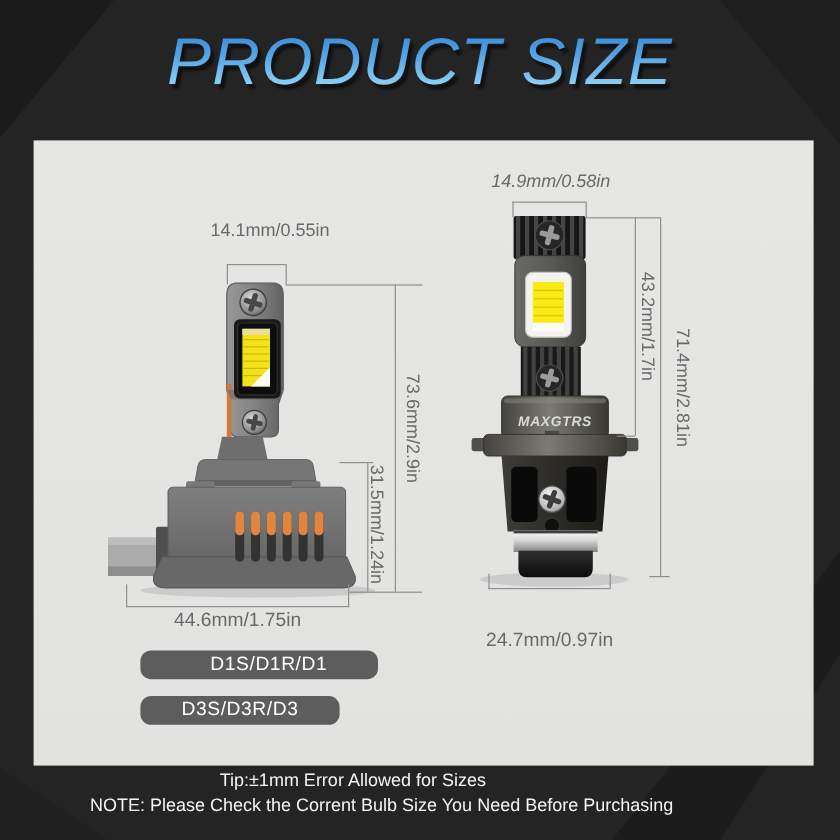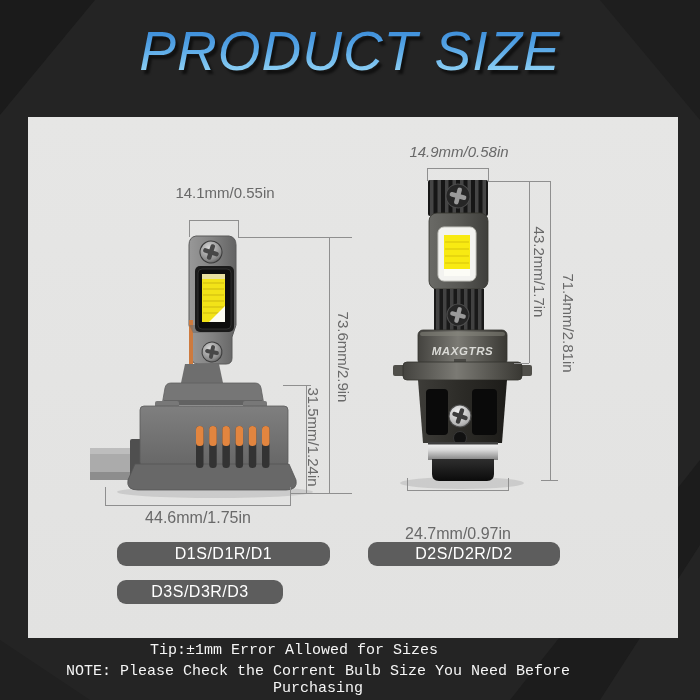--- a/index.html
+++ b/index.html
@@ -41,21 +41,21 @@
   .dim-v{transform:rotate(90deg);}
 
   
   .badge{
     position:absolute;height:24px;border-radius:9px;background:#5d5d5d;
     color:#ffffff;font-size:16px;letter-spacing:0.5px;
     display:flex;align-items:center;justify-content:center;
   }
 
   
-  .footline{position:absolute;left:0;width:588px;text-align:center;color:#f5f5f5;font-size:15px;font-family:Liberation Mono, monospace;}
+  .footline{position:absolute;left:0;width:588px;text-align:center;color:#f5f5f5;font-size:15px;}
   #foot-tip{top:642px;}
   #foot-note{top:663px;margin-left:24px;}
 
   svg{position:absolute;overflow:visible;}
 </style>
 </head>
 <body>
 
 <div id="stage">
 
@@ -311,20 +311,19 @@
 
   <div class="vline" style="left:550px;top:181px;height:300px;"></div>
   <div class="hline" style="left:541px;top:480px;width:17px;"></div>
   <div class="dim dim-v" style="left:503px;top:315px;width:130px;">71.4mm/2.81in</div>
 
   <div class="vline" style="left:407px;top:478px;height:13px;"></div>
   <div class="vline" style="left:508px;top:478px;height:13px;"></div>
   <div class="hline" style="left:407px;top:490px;width:101px;"></div>
   <div class="dim" style="left:402px;top:502px;width:112px;font-size:16px;margin-top:24px;">24.7mm/0.97in</div>
 
-  <div class="badge" style="left:117px;top:542px;width:213px;">D1S/D1R/D1</div>
+  <div class="badge" style="left:117px;top:542px;width:182px;padding-left:16px;">D1S/D1R/D1</div>
   <div class="badge" style="left:117px;top:580px;width:166px;">D3S/D3R/D3</div>
-  <div class="badge" style="left:368px;top:542px;width:192px;">D2S/D2R/D2</div>
 
   <div class="footline" id="foot-tip">Tip:±1mm Error Allowed for Sizes</div>
   <div class="footline" id="foot-note">NOTE: Please Check the Corrent Bulb Size You Need Before Purchasing</div>
 
 </div>
 
 </body></html>

